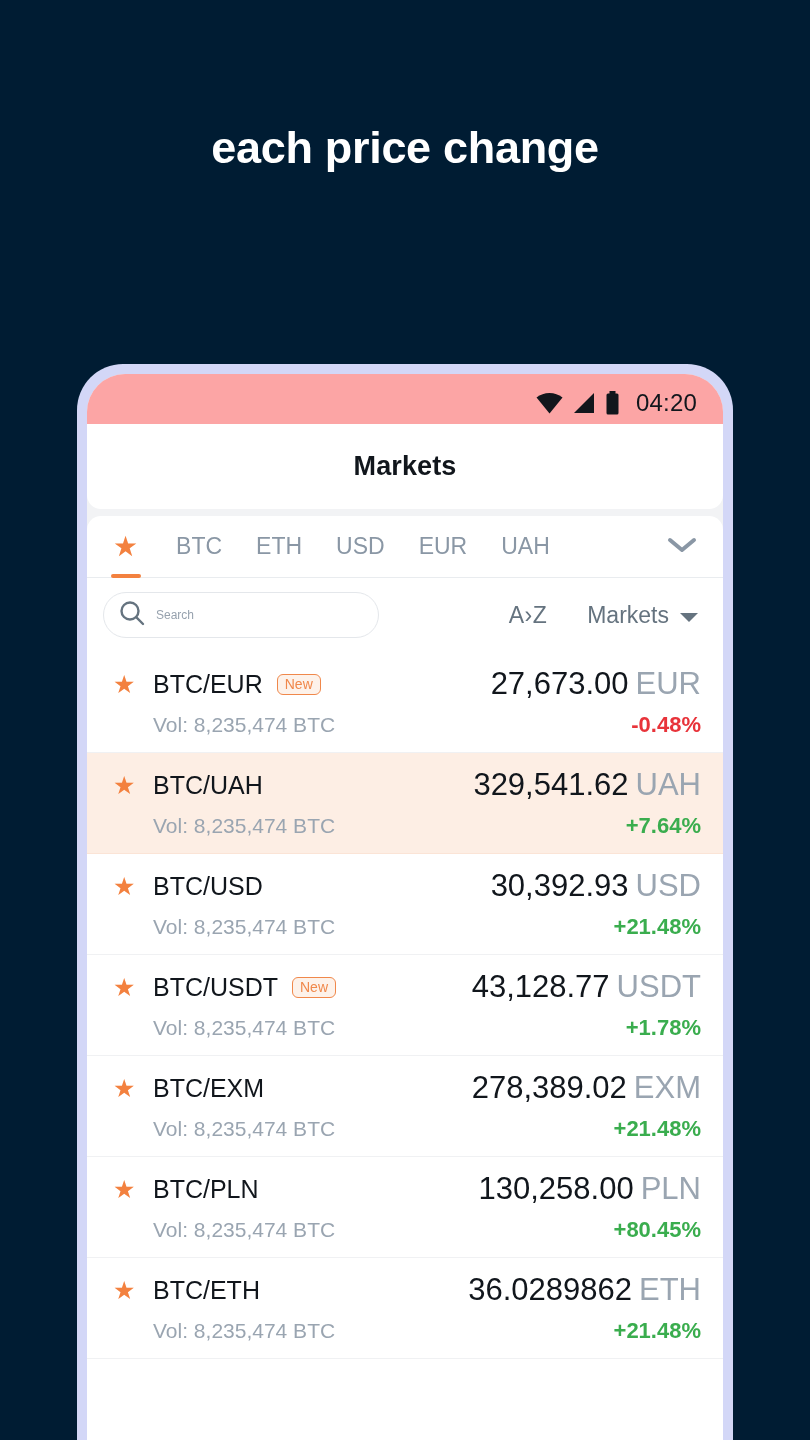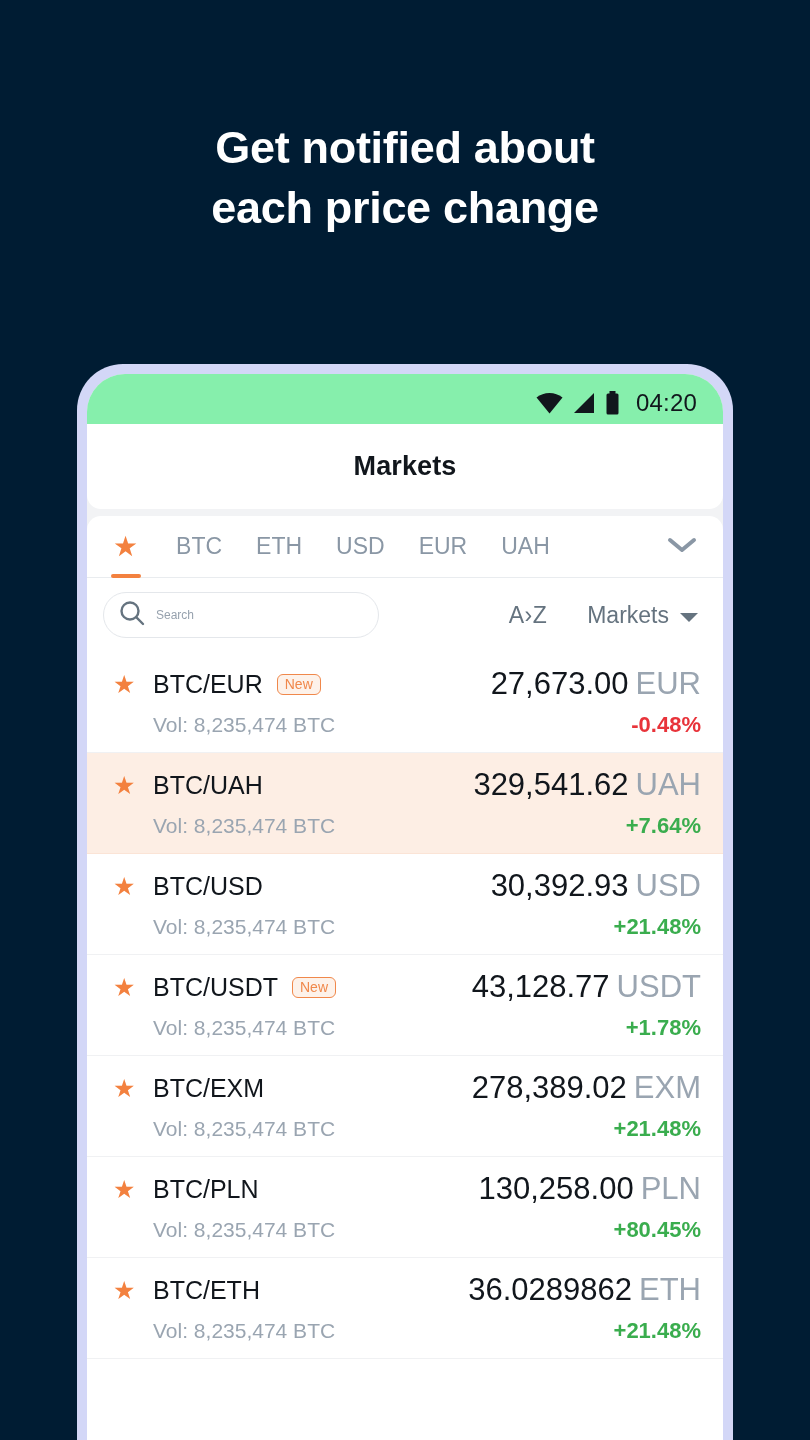--- a/index.html
+++ b/index.html
@@ -48,21 +48,21 @@
     height: 100%;
     background: #f2f3f5;
     border-radius: 38px 38px 0 0;
     overflow: hidden;
     position: relative;
   }
 
   
   .status-bar {
     height: 50px;
-    background: #86efac;
+    background: #fca5a5;
     display: flex;
     align-items: center;
     justify-content: flex-end;
     padding: 8px 26px 0 0;
     gap: 10px;
   }
   .status-icons { display: flex; align-items: center; gap: 9px; }
   .icon-wifi { display: block; }
   .icon-signal { display: block; }
   .icon-battery { display: block; }
@@ -232,21 +232,20 @@
     font-weight: bold;
     white-space: nowrap;
   }
   .change.up { color: #3aad4e; }
   .change.down { color: #e8333a; }
 </style>
 </head>
 <body>
 
 <div class="headline">
-  <span class="headline-line">Get notified about</span>
   <span class="headline-line">each price change</span>
 </div>
 
 <div class="phone-frame">
   <div class="phone-screen">
 
     <div class="status-bar">
       <div class="status-icons">
         <span>
           <svg class="icon-wifi" width="27" height="22" viewBox="0 0 27 22">

